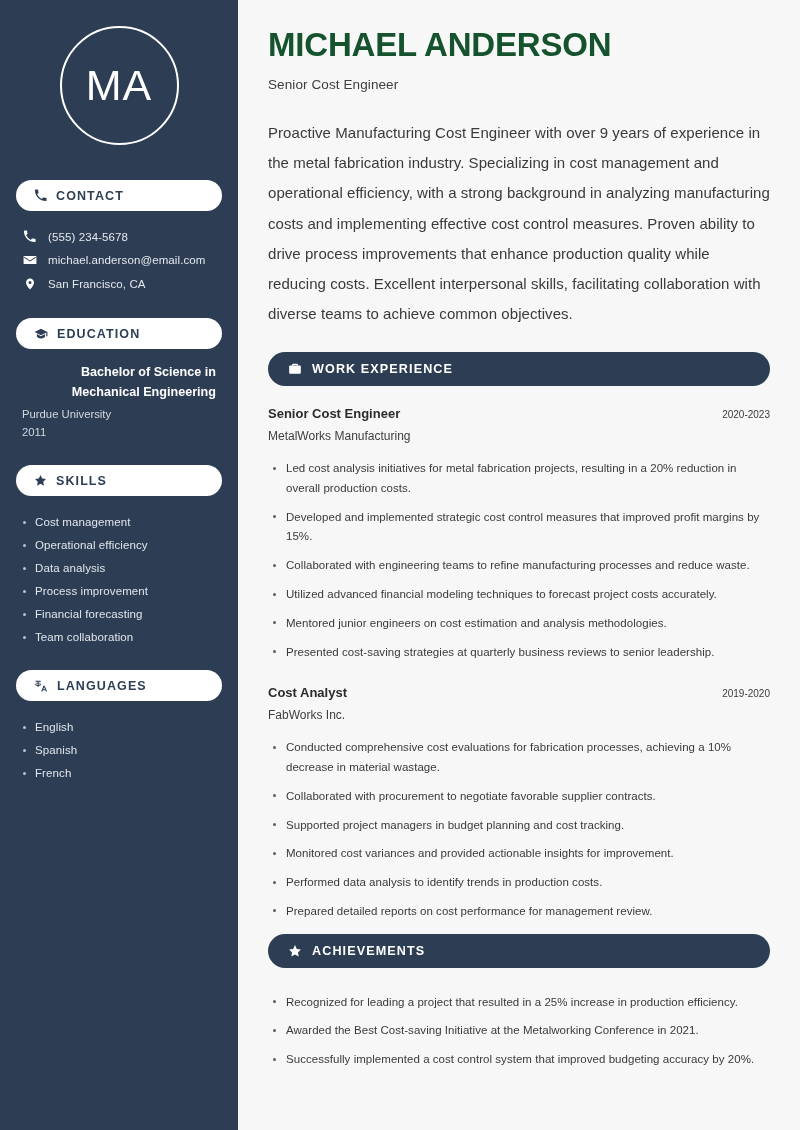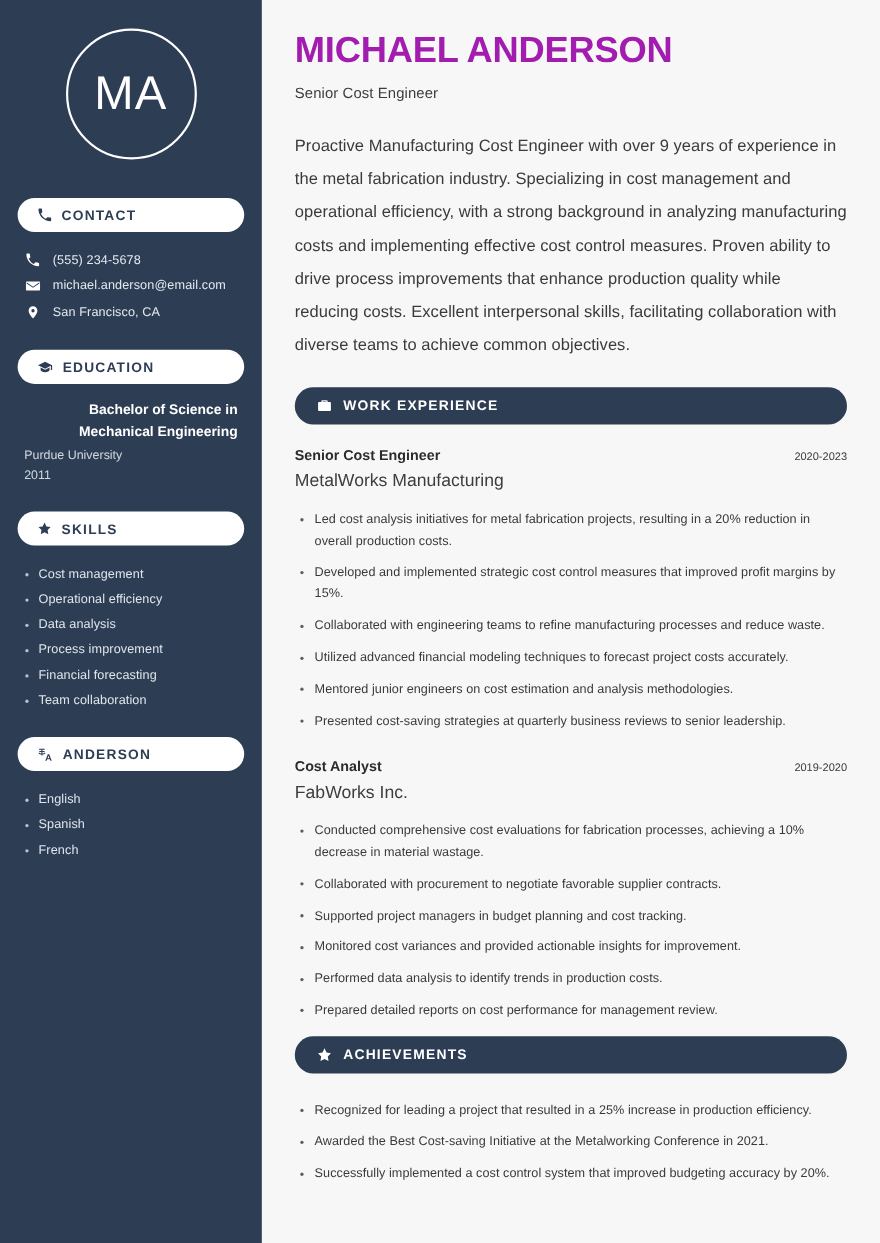--- a/index.html
+++ b/index.html
@@ -118,21 +118,21 @@
   .main {
     flex: 1;
     background: #f7f7f7;
     padding: 26px 30px 0 30px;
   }
 
   .name {
     font-size: 33px;
     font-weight: bold;
     line-height: 1.17;
-    color: #a21caf;
+    color: #14532d;
     letter-spacing: -0.2px;
     text-transform: uppercase;
   }
   .role {
     font-size: 13.5px;
     color: #3d3d3d;
     margin-top: 12px;
     letter-spacing: .1px;
   }
 
@@ -173,21 +173,21 @@
   .job-title {
     font-size: 13px;
     font-weight: bold;
     color: #2b2b2b;
   }
   .job-dates {
     font-size: 10px;
     color: #3b3b3b;
   }
   .job-company {
-    font-size: 16px;
+    font-size: 12px;
     color: #3d3d3d;
     margin-top: 8px;
     margin-bottom: 12px;
   }
 
   .bullets { list-style: none; padding: 0; margin: 0 0 18px 0; }
   .bullets li {
     font-size: 11.5px;
     line-height: 1.72;
     color: #3a3a3a;
@@ -287,21 +287,21 @@
       <li>Team collaboration</li>
     </ul>
 
     <div class="pill">
       <span class="ic">
         <svg width="14" height="14" viewBox="0 0 24 24" fill="#2d3e54">
           <path d="M2.5 3h9v1.6H7.9v1.7h3.3v1.6H7.9v2.4c1.4-.2 2.6-.7 3.6-1.6l1.1 1.2c-1.3 1.2-2.9 1.8-4.7 2v1.6H6.2v-1.6c-1.8-.2-3.4-.8-4.7-2l1.1-1.2c1 .9 2.2 1.4 3.6 1.6V7.9H2.9V6.3h3.3V4.6H2.5V3z"></path>
           <path d="M16.2 11.6h2.2l3.9 10h-2l-.9-2.4h-4.2l-.9 2.4h-2l3.9-10zm1.1 2.3l-1.4 3.8h2.8l-1.4-3.8z"></path>
         </svg>
       </span>
-      <span class="pill-label">ANDERSON</span>
+      <span class="pill-label">LANGUAGES</span>
     </div>
 
     <ul class="side-list">
       <li>English</li>
       <li>Spanish</li>
       <li>French</li>
     </ul>
 
   </aside>
 

